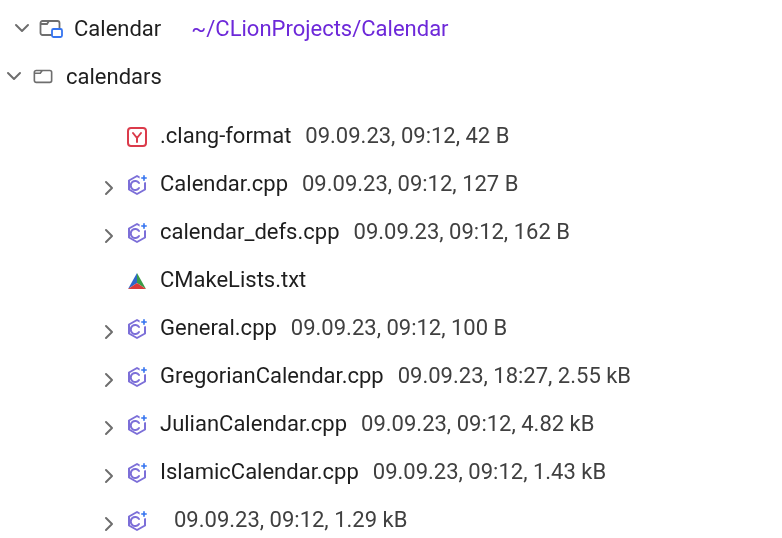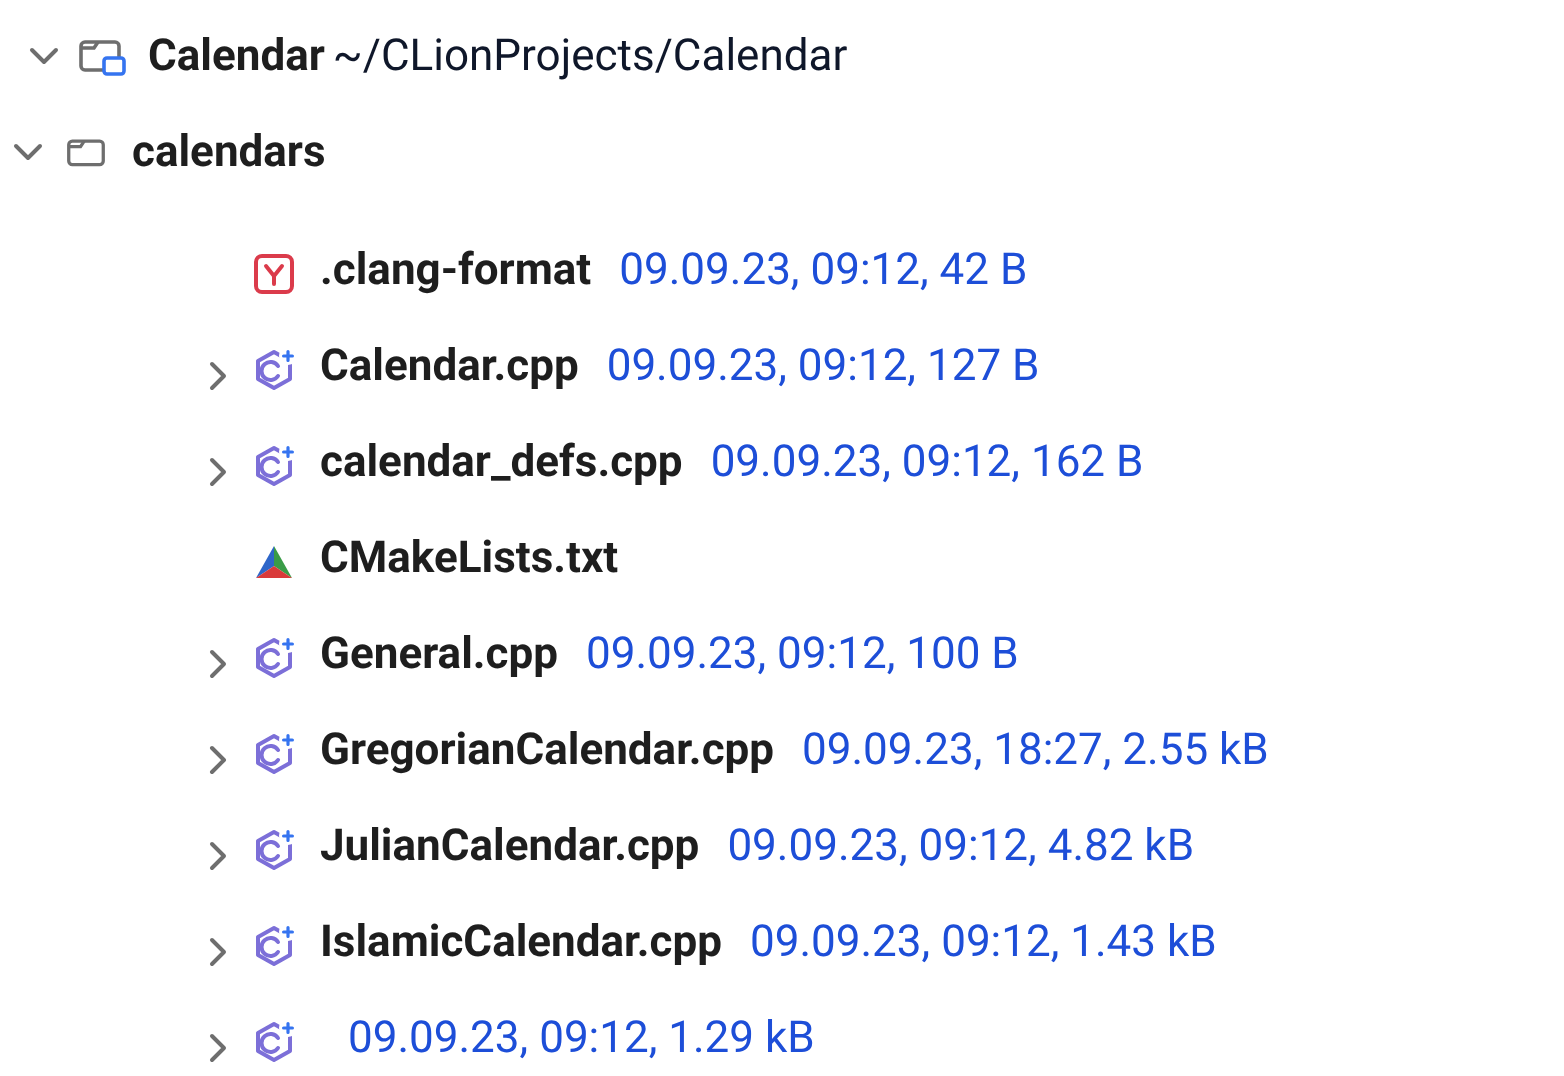--- a/index.html
+++ b/index.html
@@ -34,30 +34,30 @@
   .icon {
     width: 30px;
     display: inline-flex;
     justify-content: center;
     align-items: center;
     margin-right: 8px;
   }
   .icon svg { display: block; }
   .name {
     color: #1e1e1e;
-    font-weight: 700;
+    font-weight: 400;
   }
   .meta {
-    color: #1d4ed8;
+    color: #404040;
     margin-left: 14px;
     font-weight: 400;
   }
   .path {
-    color: #0f172a;
-    margin-left: 4px;
+    color: #6d28d9;
+    margin-left: 30px;
   }
   .ind0 { padding-left: 8px; }
   .ind1 { }
   .ind2 { padding-left: 94px; align-items: flex-end; }
 </style>
 </head>
 <body>
 
 <svg width="0" height="0" style="position:absolute">
   <defs>

